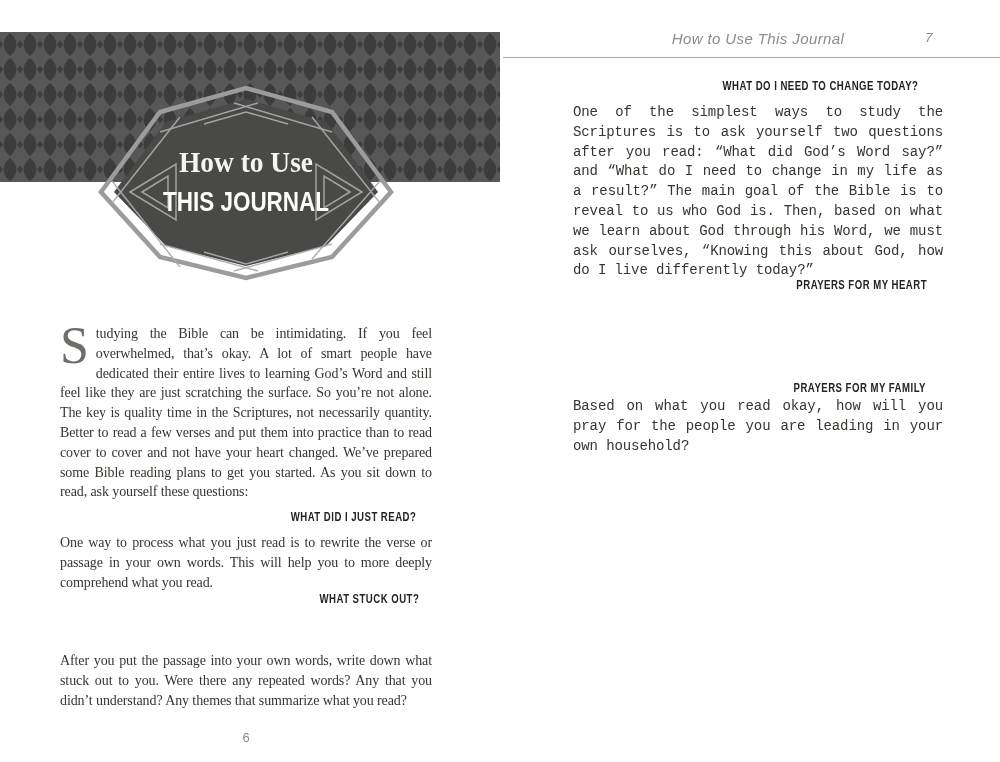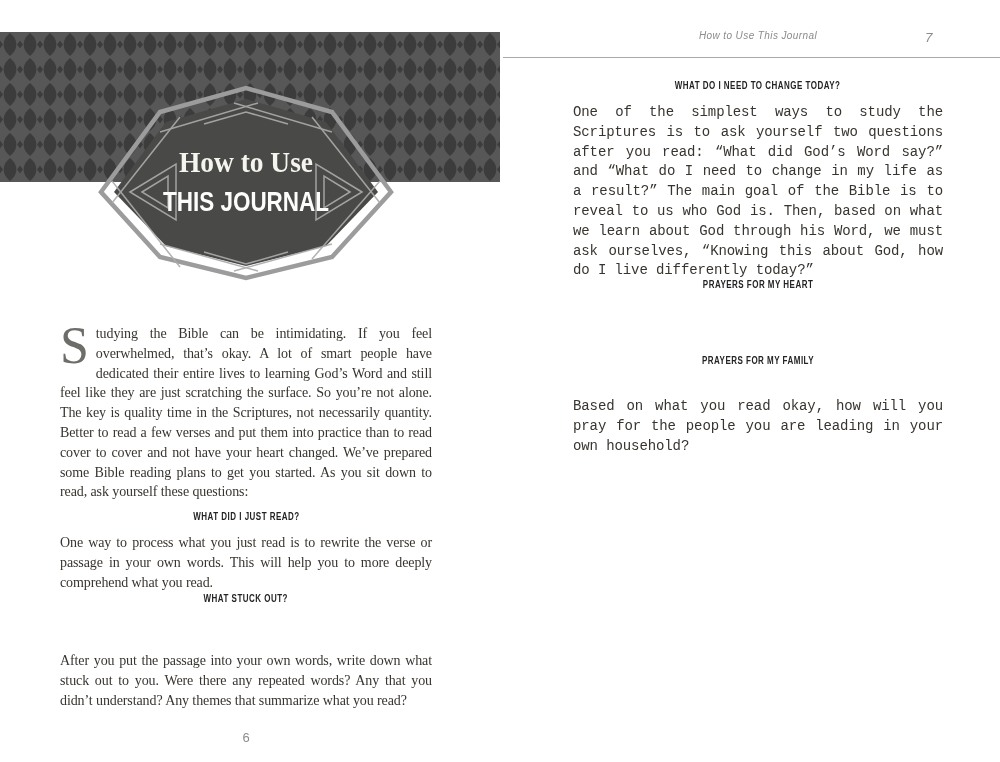--- a/index.html
+++ b/index.html
@@ -15,27 +15,27 @@
   .badge-t2{font-family:"Liberation Sans",sans-serif;font-weight:700;font-size:28px;fill:#fdfdfc;}
 
   .col{position:absolute;left:60px;width:372px;}
   .page.right .col{left:73px;width:370px;font-family:Liberation Mono, monospace;}
 
   .bodytext{font-family:"Liberation Serif",serif;font-size:14px;line-height:19.8px;
             text-align:justify;color:#38342f;letter-spacing:-0.1px;}
   .dropcap{float:left;font-family:"Liberation Serif",serif;font-size:52px;line-height:40px;
            color:#6f6d6a;margin:2px 7px 0 0;}
 
-  .sec-h{position:absolute;text-align:center;font-family:"Liberation Sans",sans-serif;
-         font-weight:700;font-size:10px;color:#232323;line-height:16px;}
+  .sec-h{position:absolute;text-align:right;font-family:"Liberation Sans",sans-serif;
+         font-weight:700;font-size:12px;color:#232323;line-height:16px;}
   .sec-h>span{display:inline-block;transform:scaleX(0.8);transform-origin:center;
               white-space:nowrap;letter-spacing:0.6px;}
 
   .running-title{position:absolute;left:73px;top:30px;width:370px;text-align:center;
-                 font-family:"Liberation Sans",sans-serif;font-style:italic;font-size:10px;
+                 font-family:"Liberation Sans",sans-serif;font-style:italic;font-size:15px;
                  color:#8b8b8b;letter-spacing:0.4px;}
   .folio-right{position:absolute;left:425px;top:30px;font-family:"Liberation Sans",sans-serif;
                font-style:italic;font-size:13.5px;color:#8b8b8b;}
   .head-rule{position:absolute;left:3px;top:57px;width:497px;height:1px;background:#a9a9a9;}
   .folio-left{position:absolute;left:60px;top:698px;width:372px;text-align:center;
               font-family:"Liberation Sans",sans-serif;font-size:13px;color:#8b8b8b;}
 </style>
 </head>
 <body>
 
@@ -106,19 +106,19 @@
 
     <div class="sec-h" style="left:73px;width:370px;top:78px;">
       <span>WHAT DO I NEED TO CHANGE TODAY?</span>
     </div>
     <div class="col bodytext" style="top:103px;">One of the simplest ways to study the Scriptures is to ask yourself two questions after you read: “What did God’s Word say?” and “What do I need to change in my life as a result?” The main goal of the Bible is to reveal to us who God is. Then, based on what we learn about God through his Word, we must ask ourselves, “Knowing this about God, how do I live differently today?”</div>
 
     <div class="sec-h" style="left:73px;width:370px;top:253px;margin-top:24px;">
       <span>PRAYERS FOR MY HEART</span>
     </div>
 
-    <div class="sec-h" style="left:73px;width:370px;top:353px;">
+    <div class="sec-h" style="left:73px;width:370px;top:380px;">
       <span>PRAYERS FOR MY FAMILY</span>
     </div>
     <div class="col bodytext" style="top:397px;">Based on what you read okay, how will you pray for the people you are leading in your own household?</div>
   </div>
 
 </div>
 
 </body></html>

